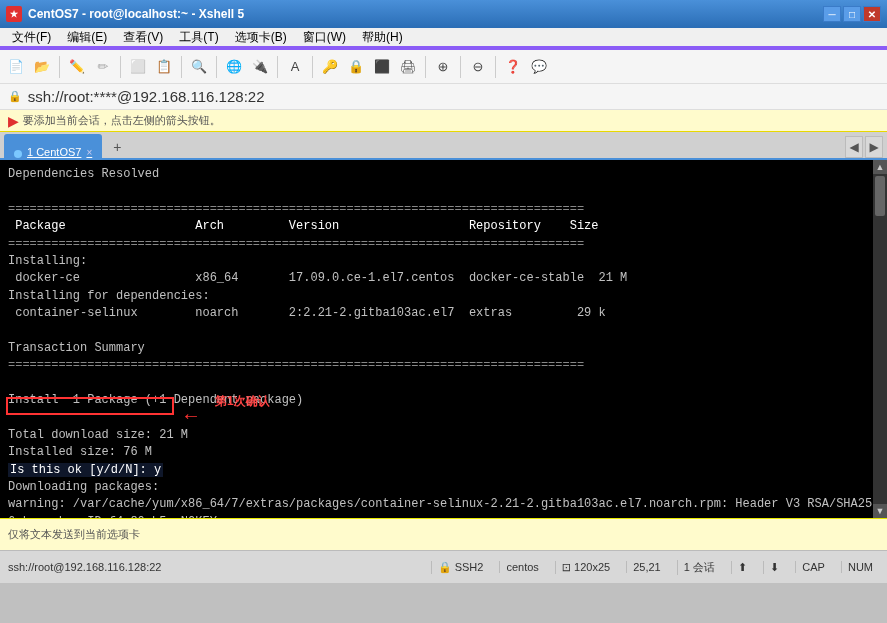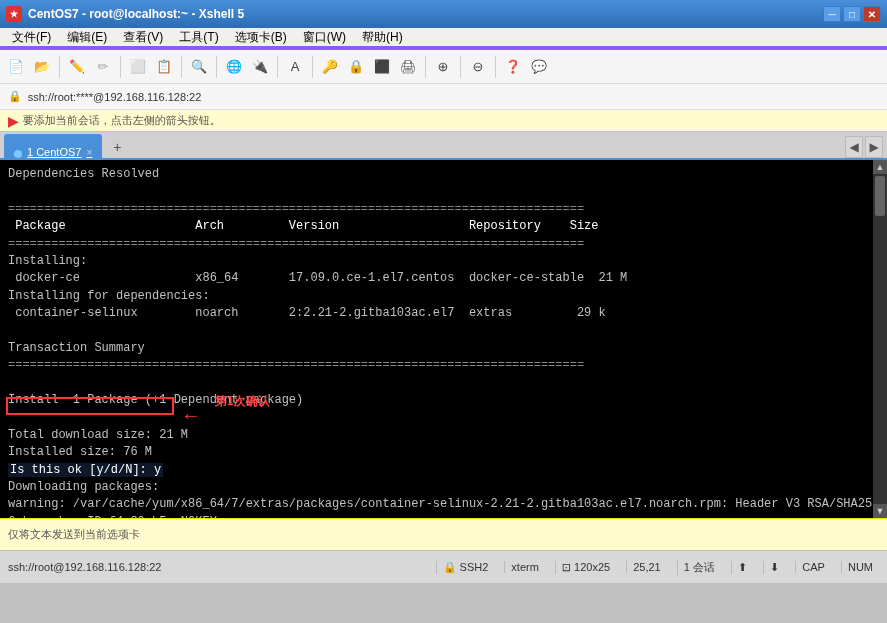--- a/index.html
+++ b/index.html
@@ -91,21 +91,21 @@
       background: #f5f5f5;
       height: 26px;
       display: flex;
       align-items: center;
       padding: 0 8px;
       border-bottom: 1px solid #ddd;
       gap: 6px;
       font-size: 11px;
     }
     #addressbar .lock-icon { color: #888; font-size: 11px; }
-    #addressbar .addr-text { color: #333; font-size: 11px; }
+    #addressbar .addr-text { color: #333; font-size: 15px; }
 
     
     #infobar {
       background: #fffbcc;
       height: 22px;
       display: flex;
       align-items: center;
       padding: 0 8px;
       border-bottom: 1px solid #e8d800;
       font-size: 11px;
@@ -359,21 +359,21 @@
   <span>仅将文本发送到当前选项卡</span>
 </div>
 
 <div id="statusbar">
   <span class="status-left">ssh://root@192.168.116.128:22</span>
   <div class="status-item">
     <span>🔒</span>
     <span>SSH2</span>
   </div>
   <div class="status-item">
-    <span>xterm</span>
+    <span>centos</span>
   </div>
   <div class="status-item">
     <span>⊡</span>
     <span>120x25</span>
   </div>
   <div class="status-item">
     <span>25,21</span>
   </div>
   <div class="status-item">
     <span>1 会话</span>

